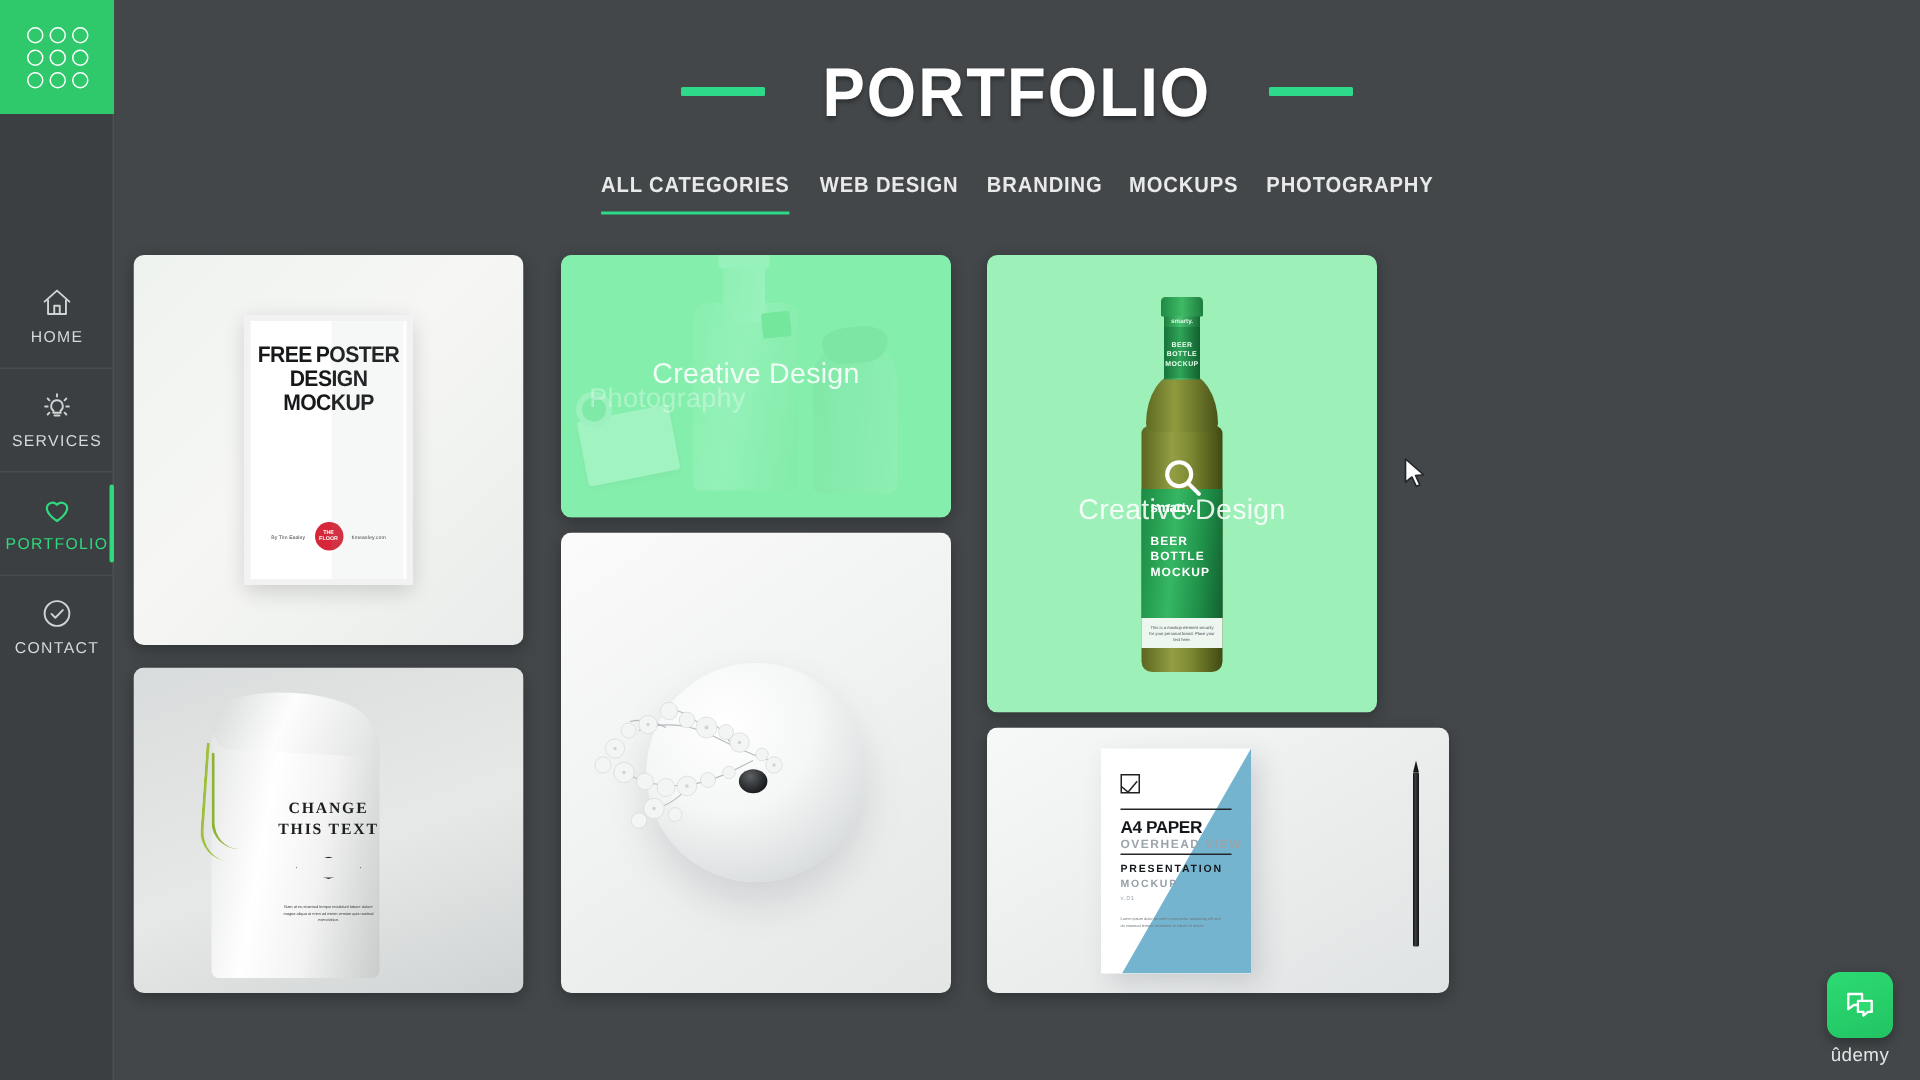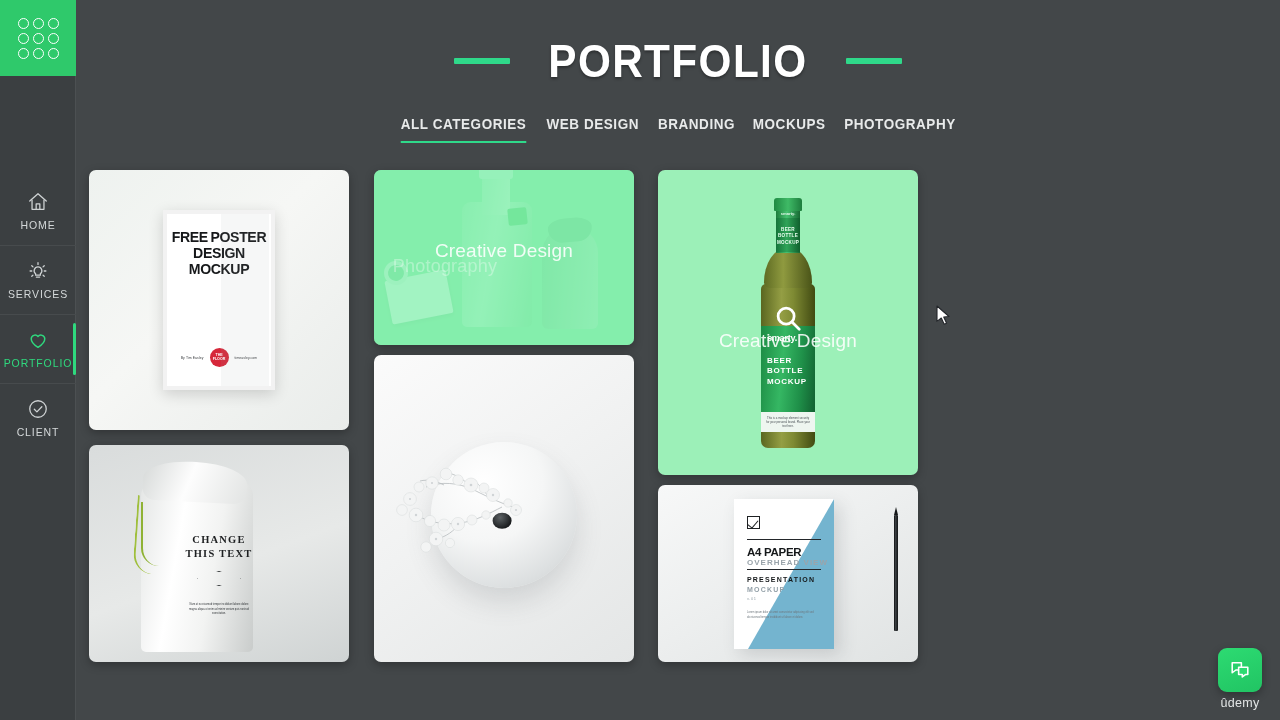--- a/index.html
+++ b/index.html
@@ -87,21 +87,21 @@
   }
   .card {
     position:absolute; border-radius:7px; overflow:hidden;
     cursor:pointer; box-shadow:0 3px 10px rgba(0,0,0,0.28);
   }
   .c1 { left:0px;   top:0px;   width:260px; height:260px; }
   .c2 { left:285px; top:0px;   width:260px; height:175px; }
   .c3 { left:569px; top:0px;   width:260px; height:305px; }
   .c4 { left:0px;   top:275px; width:260px; height:217px; }
   .c5 { left:285px; top:185px; width:260px; height:307px; }
-  .c6 { left:569px; top:315px; width:260px; height:177px; }
+  .c6 { left:569px; top:315px; width:308px; height:177px; }
 
   .media { position:absolute; inset:0; }
 
   
   .bg-poster {
     background:linear-gradient(135deg,#eef2ef 0%,#f6f7f5 45%,#e9ecea 100%);
     padding-left:47px;
   }
   .poster-frame {
     position:absolute; left:50%; top:50%;
@@ -443,21 +443,21 @@
         <span class="nav-label">PORTFOLIO</span>
       </div>
 
       <div class="nav-item">
         <span class="nav-ico">
           <svg viewBox="0 0 24 24" fill="none" stroke-width="1.4" stroke-linecap="round" stroke-linejoin="round">
             <circle cx="12" cy="12" r="9"></circle>
               <path d="M8 12.3l2.8 2.8L16.2 9.5"></path>
           </svg>
         </span>
-        <span class="nav-label">CLIENT</span>
+        <span class="nav-label">CONTACT</span>
       </div>
 
 
     </nav>
   </aside>
 
   <main id="main">
 
     <div id="title-row">
       <span class="title-dash"></span>

